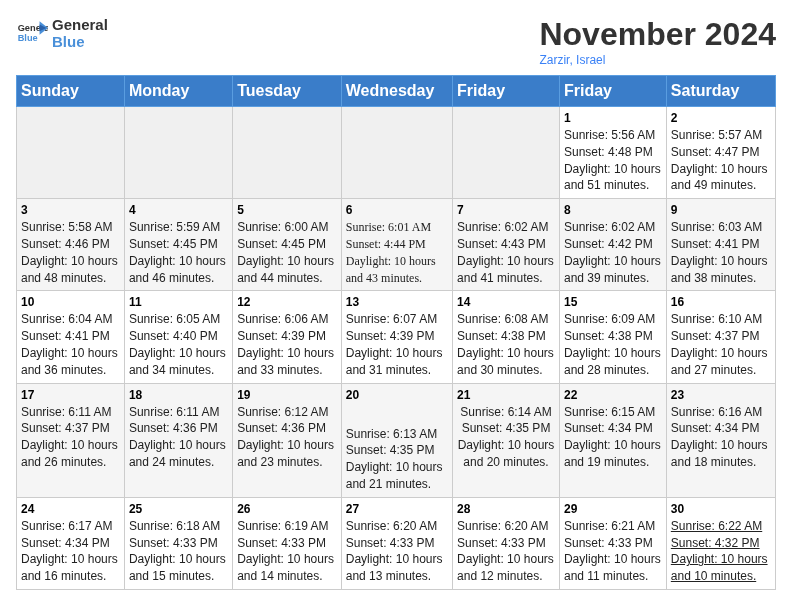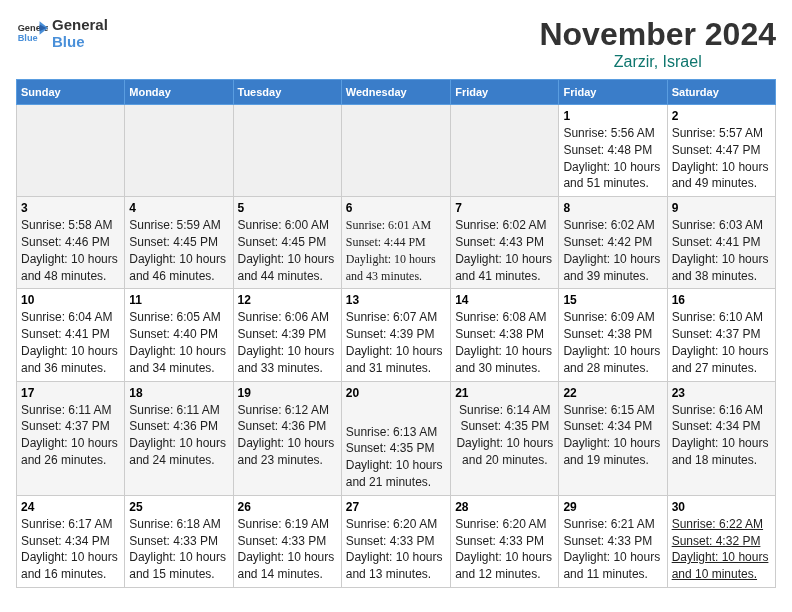--- a/index.html
+++ b/index.html
@@ -19,42 +19,42 @@
     .logo {
       display: flex;
       align-items: center;
       gap: 4px;
     }
     .logo-icon {
       width: 32px;
       height: 28px;
     }
     .title-area {
-      text-align: center;
+      text-align: left;
     }
     .month-title {
       font-size: 32px;
       font-weight: bold;
       color: #333;
     }
     .location {
-      font-size: 16px;
-      color: #0f766e;
+      font-size: 12px;
+      color: #3b82f6;
     }
     .calendar {
       width: 100%;
       border-collapse: collapse;
       font-size: 11px;
     }
     .calendar th {
       background-color: #3a7dc9;
       color: #fff;
       padding: 6px 4px;
       text-align: left;
-      font-size: 11px;
+      font-size: 16px;
       border: 1px solid #5a9de0;
     }
     .calendar td {
       border: 1px solid #ccc;
       vertical-align: top;
       padding: 4px;
       width: 113px;
       min-height: 80px;
       background: #fff;
     }

